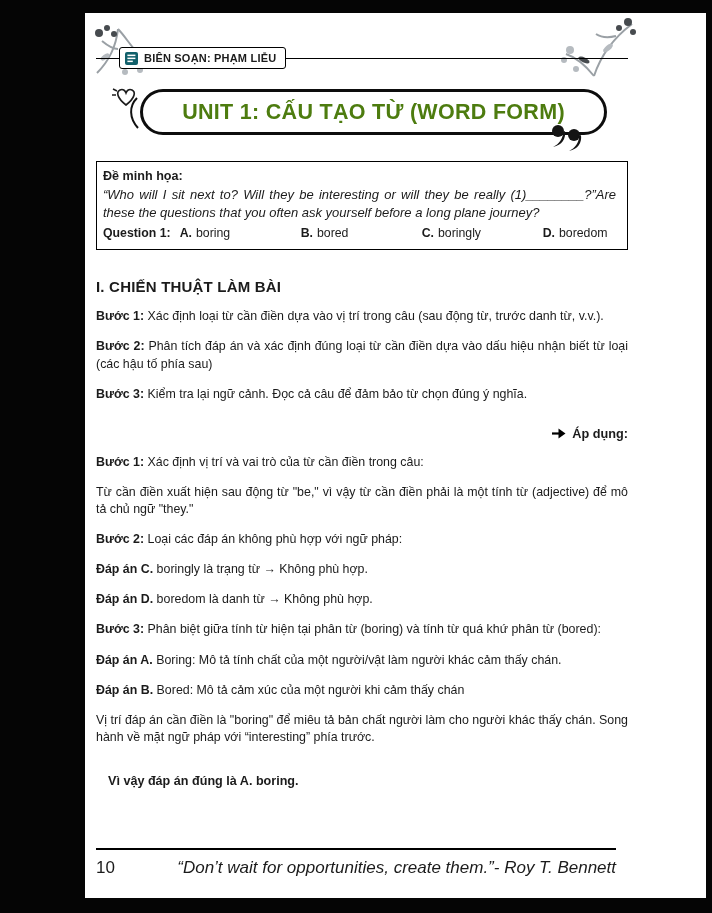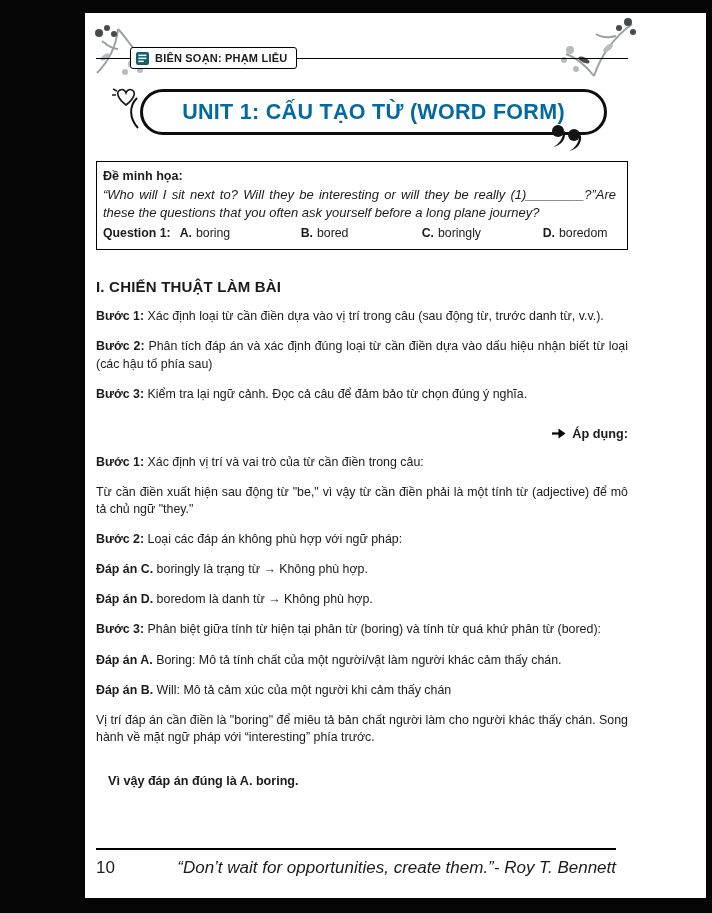--- a/index.html
+++ b/index.html
@@ -23,34 +23,34 @@
   .floral-left  { position: absolute; left: 2px;  top: 4px; }
   .floral-right { position: absolute; right: 64px; top: 1px; }
 
   
   .header-row { position: relative; margin-top: 36px; height: 20px; }
   .header-line {
     position: absolute; left: 11px; right: 78px; top: 9px;
     border-top: 1.6px solid #000;
   }
   .editor-badge {
-    position: absolute; left: 45px; top: -2px;
+    position: absolute; left: 34px; top: -2px;
     background: #fff; border: 1.3px solid #000; border-radius: 3px;
     display: flex; align-items: center; gap: 5px;
     padding: 2px 9px 2px 4px; height: 22px;
   }
   .editor-badge .label { font-weight: bold; font-size: 11px; letter-spacing: .2px; }
 
   
   .banner-wrap { position: relative; margin: 20px 0 0 44px; width: 467px; }
   .banner {
     height: 46px; border: 3px solid #0d0d0d; border-radius: 26px;
     display: flex; align-items: center; justify-content: center;
     font-weight: bold; font-size: 21.5px; letter-spacing: .3px;
-    background: #fff; color: #0369a1; white-space: nowrap;
+    background: #fff; color: #4d7c0f; white-space: nowrap;
   }
   .heart-doodle { position: absolute; left: -30px; top: -8px; }
   .arc-doodle   { position: absolute; left: -13px; top: 7px; }
   .quote-doodle { position: absolute; right: 18px; bottom: -20px; }
 
   
   .example-box {
     margin: 26px 0 0 0;
     border: 1.7px solid #000;
     padding: 7px 11px 9px 6px;
@@ -189,21 +189,21 @@
       <span>Áp dụng:</span>
     </div>
 
     <p class="para"><b>Bước 1:</b><span> Xác định vị trí và vai trò của từ cần điền trong câu:</span></p>
     <p class="para"><b></b><span>Từ cần điền xuất hiện sau động từ "be," vì vậy từ cần điền phải là một tính từ (adjective) để mô tả chủ ngữ "they."</span></p>
     <p class="para"><b>Bước 2:</b><span> Loại các đáp án không phù hợp với ngữ pháp:</span></p>
     <p class="para"><b>Đáp án C.</b><span> boringly là trạng từ → Không phù hợp.</span></p>
     <p class="para"><b>Đáp án D.</b><span> boredom là danh từ → Không phù hợp.</span></p>
     <p class="para"><b>Bước 3:</b><span> Phân biệt giữa tính từ hiện tại phân từ (boring) và tính từ quá khứ phân từ (bored):</span></p>
     <p class="para"><b>Đáp án A.</b><span> Boring: Mô tả tính chất của một người/vật làm người khác cảm thấy chán.</span></p>
-    <p class="para"><b>Đáp án B.</b><span> Will: Mô tả cảm xúc của một người khi cảm thấy chán</span></p>
+    <p class="para"><b>Đáp án B.</b><span> Bored: Mô tả cảm xúc của một người khi cảm thấy chán</span></p>
     <p class="para"><b></b><span>Vị trí đáp án cần điền là "boring" để miêu tả bản chất người làm cho người khác thấy chán. Song hành về mặt ngữ pháp với “interesting” phía trước.</span></p>
 
     <div class="conclusion">Vì vậy đáp án đúng là A. boring.</div>
   </div>
 
   <div class="footer">
     <span class="page-num">10</span>
     <span class="quote">“Don’t wait for opportunities, create them.”- Roy T. Bennett</span>
   </div>
 

